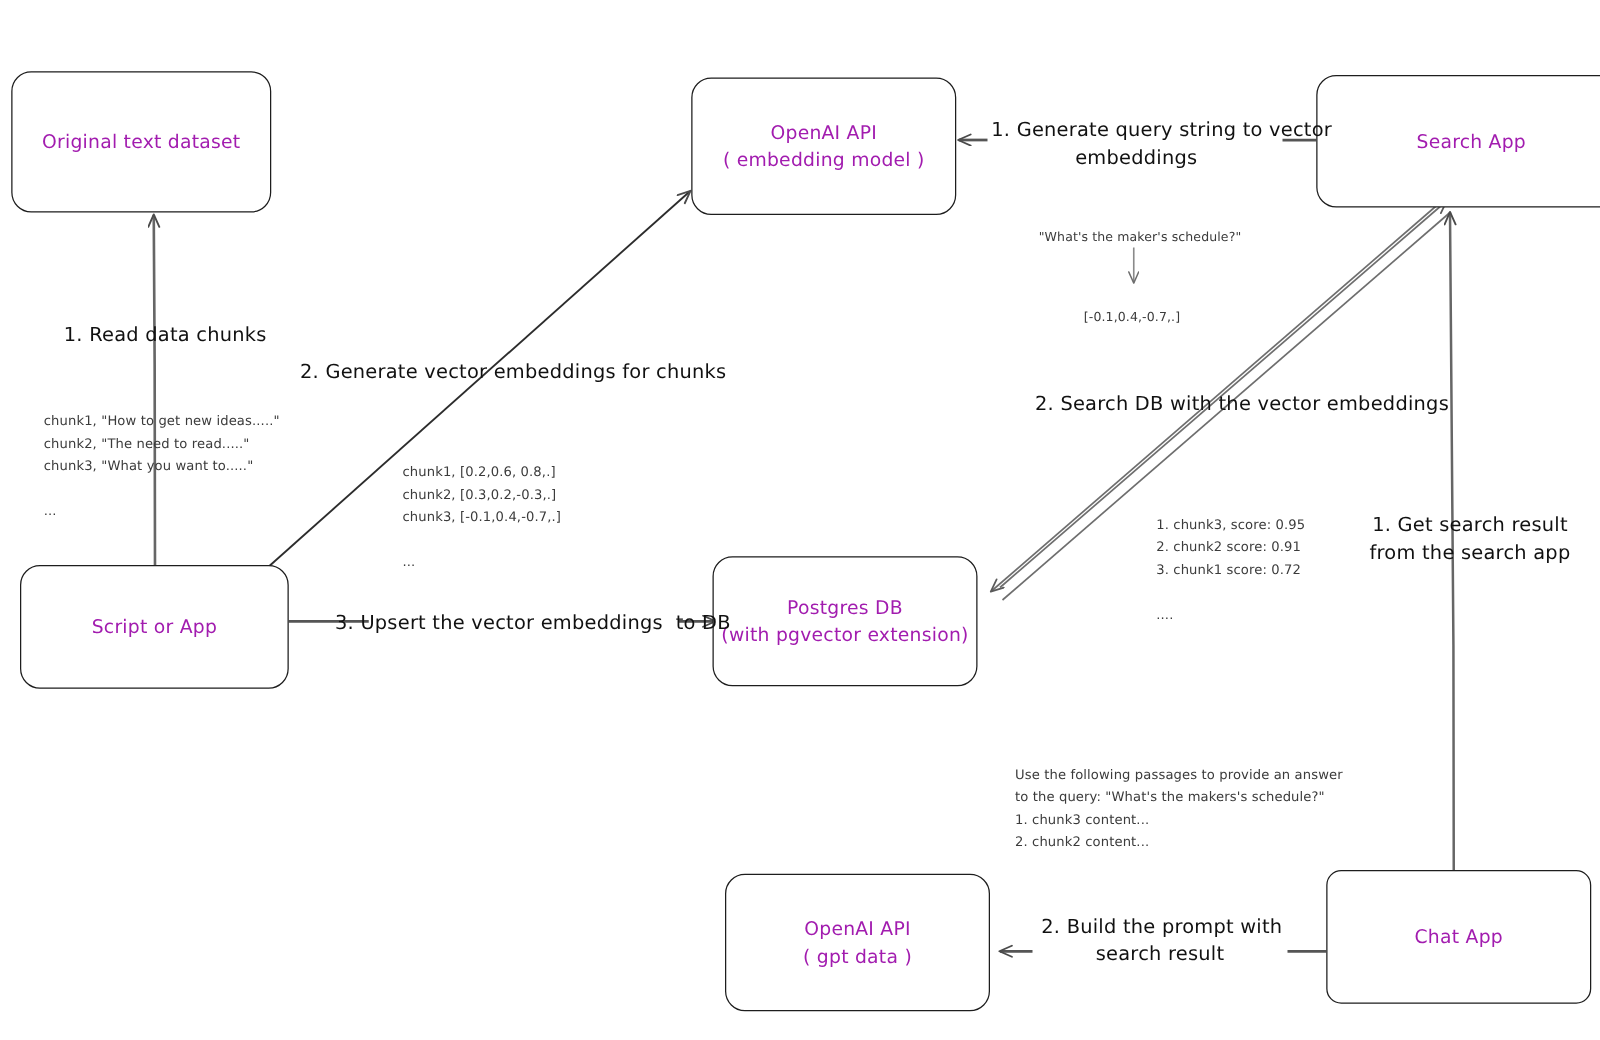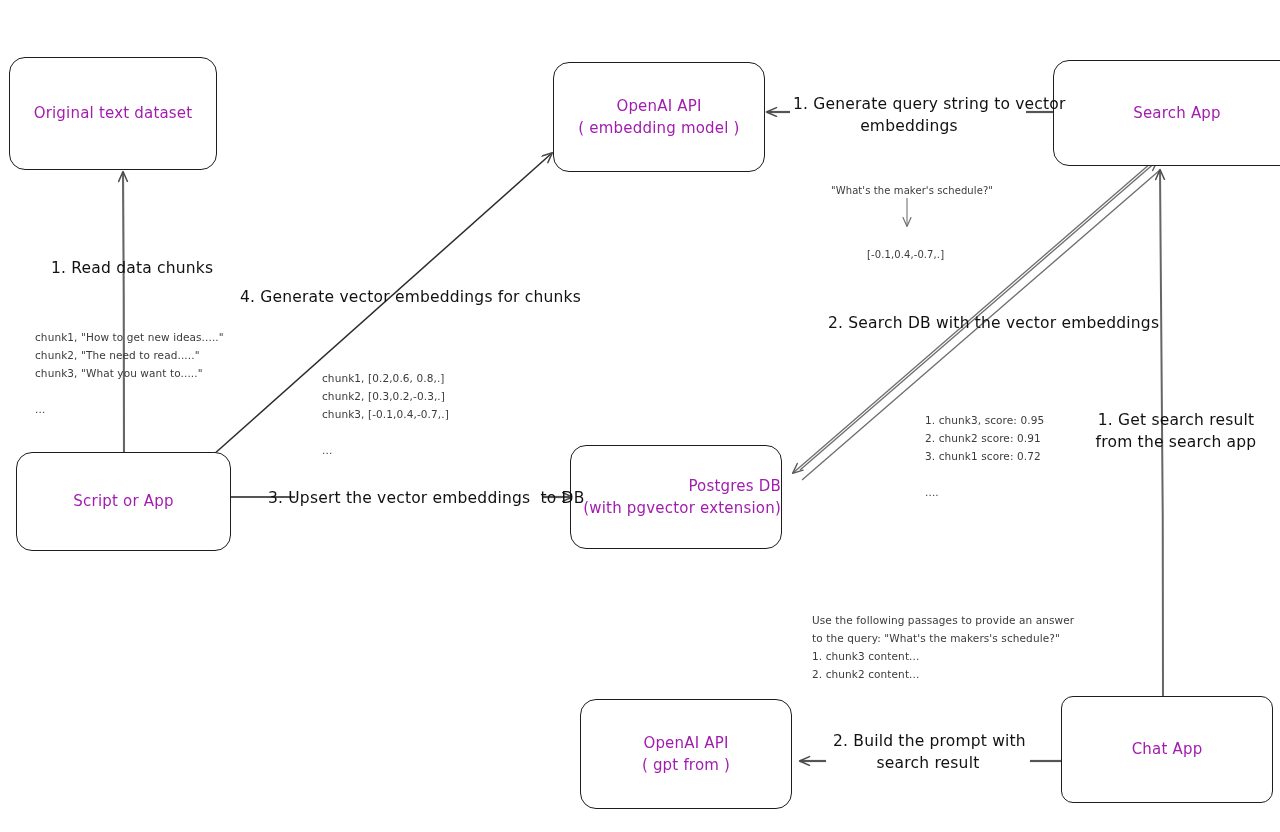--- a/index.html
+++ b/index.html
@@ -124,41 +124,41 @@
 
   <div class="node" style="left:16px; top:452px; width:215px; height:99px;">
     <span class="ln">Script or App</span>
   </div>
 
   <div class="node" style="left:553px; top:62px; width:212px; height:110px;">
     <span class="ln">OpenAI API</span>
     <span class="ln">( embedding model )</span>
   </div>
 
-  <div class="node" style="left:570px; top:445px; width:212px; height:104px;align-items:flex-end;">
+  <div class="node" style="left:570px; top:445px; width:212px; height:104px;">
     <span class="ln">Postgres DB</span>
     <span class="ln">(with pgvector extension)</span>
   </div>
 
   <div class="node" style="left:1053px; top:60px; width:248px; height:106px;">
     <span class="ln">Search App</span>
   </div>
 
   <div class="node" style="left:1061px; top:696px; width:212px; height:107px;border-radius:12px;">
     <span class="ln">Chat App</span>
   </div>
 
   <div class="node" style="left:580px; top:699px; width:212px; height:110px;">
     <span class="ln">OpenAI API</span>
-    <span class="ln">( gpt from )</span>
+    <span class="ln">( gpt data )</span>
   </div>
 
   <div class="label" style="left:51px; top:257px;">1. Read data chunks</div>
 
-  <div class="label" style="left:240px; top:286px;">4. Generate vector embeddings for chunks</div>
+  <div class="label" style="left:240px; top:286px;">2. Generate vector embeddings for chunks</div>
 
   <div class="label" style="left:268px; top:487px;">3. Upsert the vector embeddings  to DB</div>
 
   <div class="label center" style="left:793px; top:93px; width:232px;">1. Generate query string to vector
 embeddings</div>
 
   <div class="label" style="left:828px; top:312px;">2. Search DB with the vector embeddings</div>
 
   <div class="label center" style="left:1086px; top:409px; width:180px;">1. Get search result
 from the search app</div>

